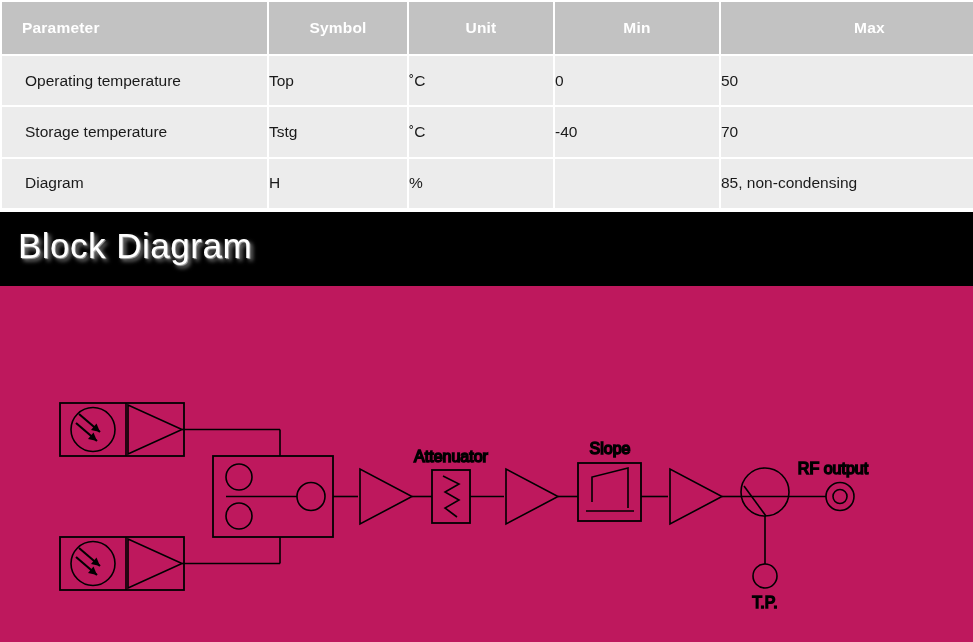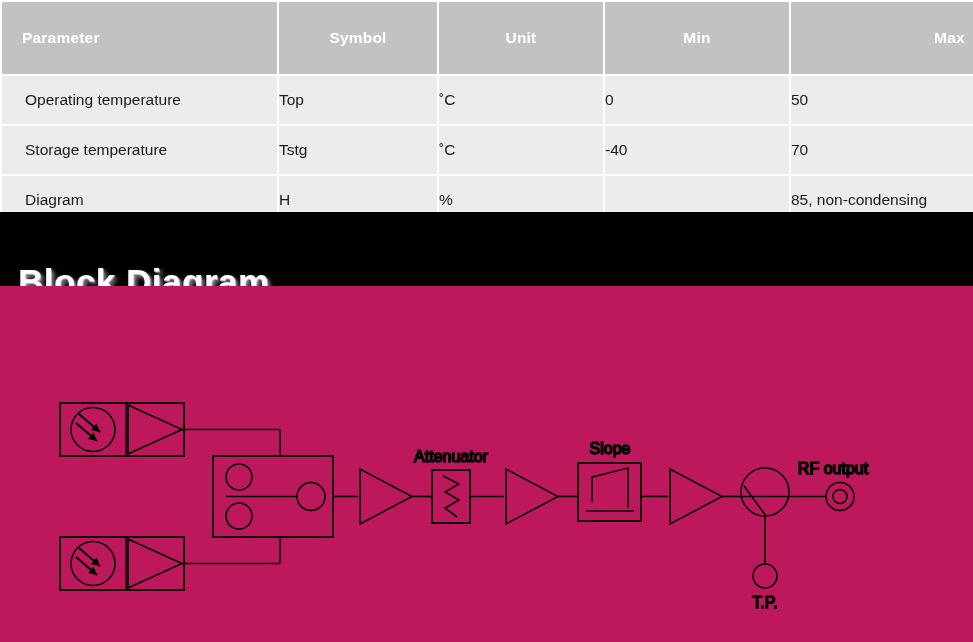--- a/index.html
+++ b/index.html
@@ -18,21 +18,21 @@
     background:#ffffff;
     table-layout:fixed;
   }
   #spec-table th{
     background:#c2c2c2;
     color:#ffffff;
     font-weight:bold;
     font-size:15.5px;
     height:52px;
     text-align:center;
-    padding:10px;
+    padding:0;
     border:0;
     letter-spacing:.2px;
   }
   #spec-table th.col-param{
     text-align:left;
     padding-left:20px;
   }
   #spec-table td{
     background:#ececec;
     color:#1a1a1a;
@@ -49,24 +49,23 @@
   
   #banner{
     position:absolute;left:0;top:212px;width:973px;height:74px;
     background:#000000;
     overflow:hidden;
   }
   #banner-title{
     position:absolute;left:18px;top:14px;
     color:#ffffff;
     font-size:35px;
-    font-weight:bold;
+    font-weight:normal;
     letter-spacing:.5px;
     text-shadow:3px 3px 4px rgba(255,255,255,.55), 1px 1px 1px rgba(160,160,160,.9);
-    margin-top:36px;
   }
 
   
   #diagram-area{
     position:absolute;left:0;top:286px;width:973px;height:356px;
     background:#be185d;
   }
   #diagram-svg{display:block;}
   .dgm-label{
     font-family:"Liberation Sans", sans-serif;

